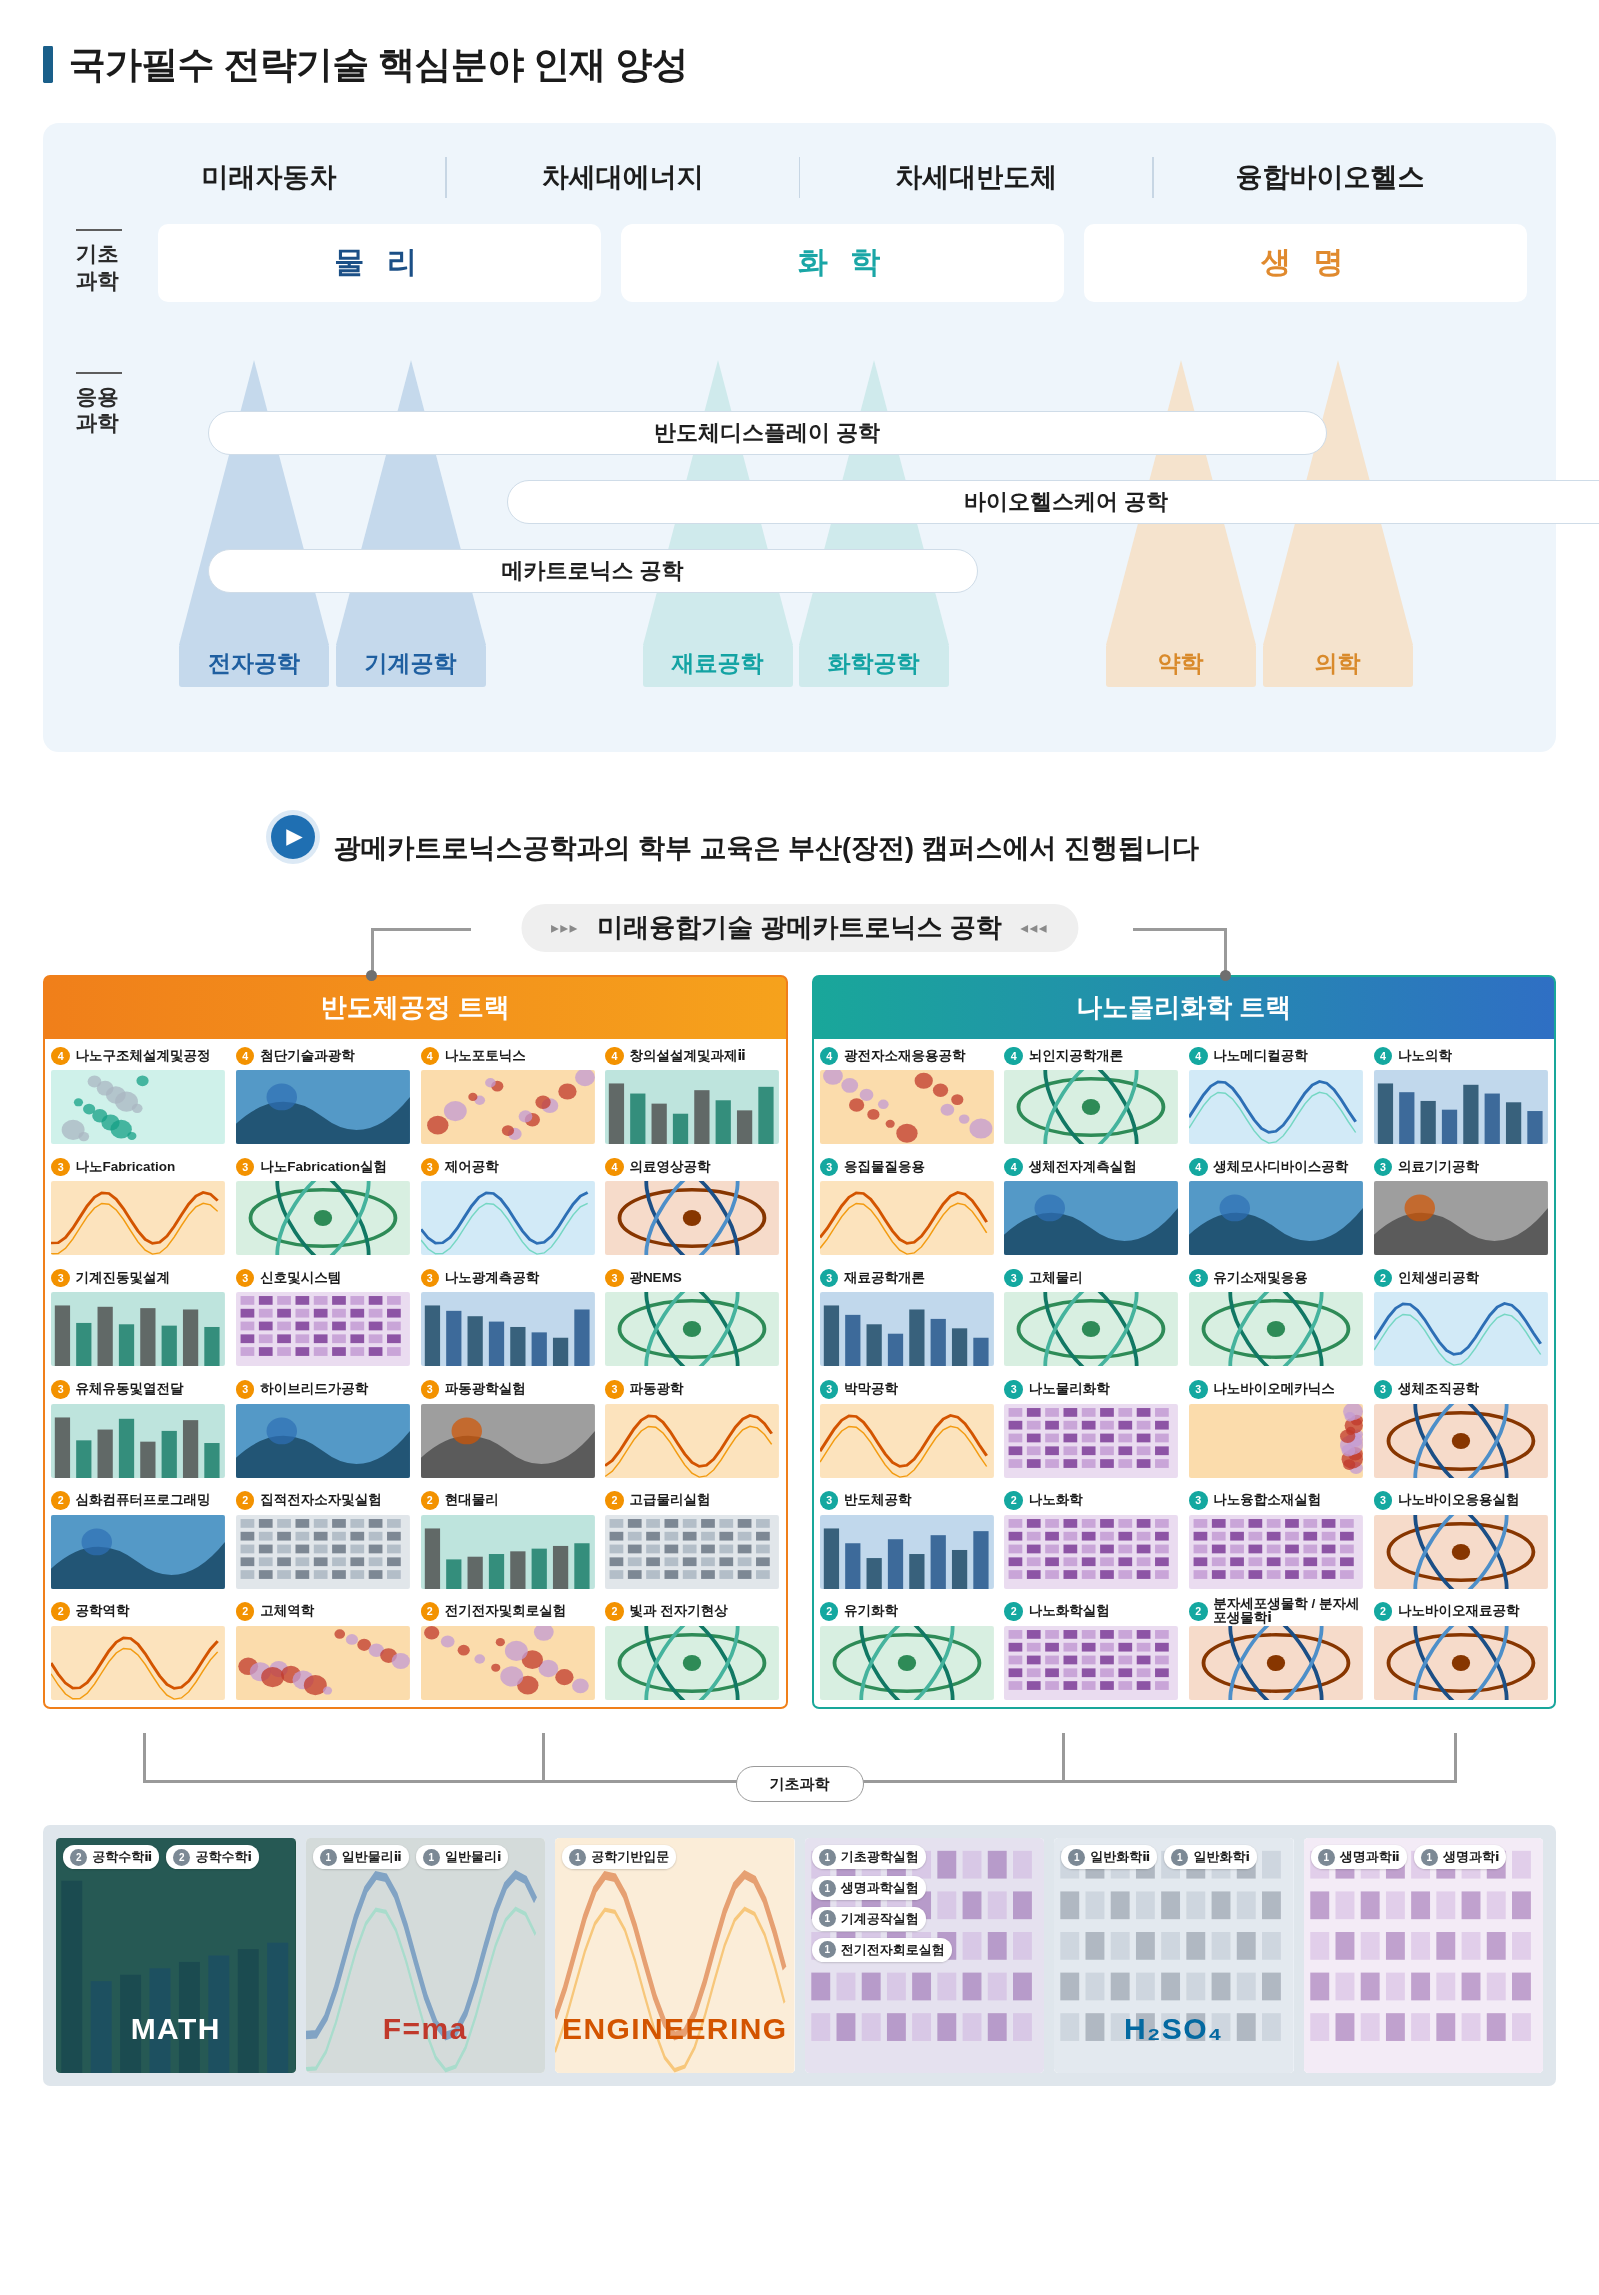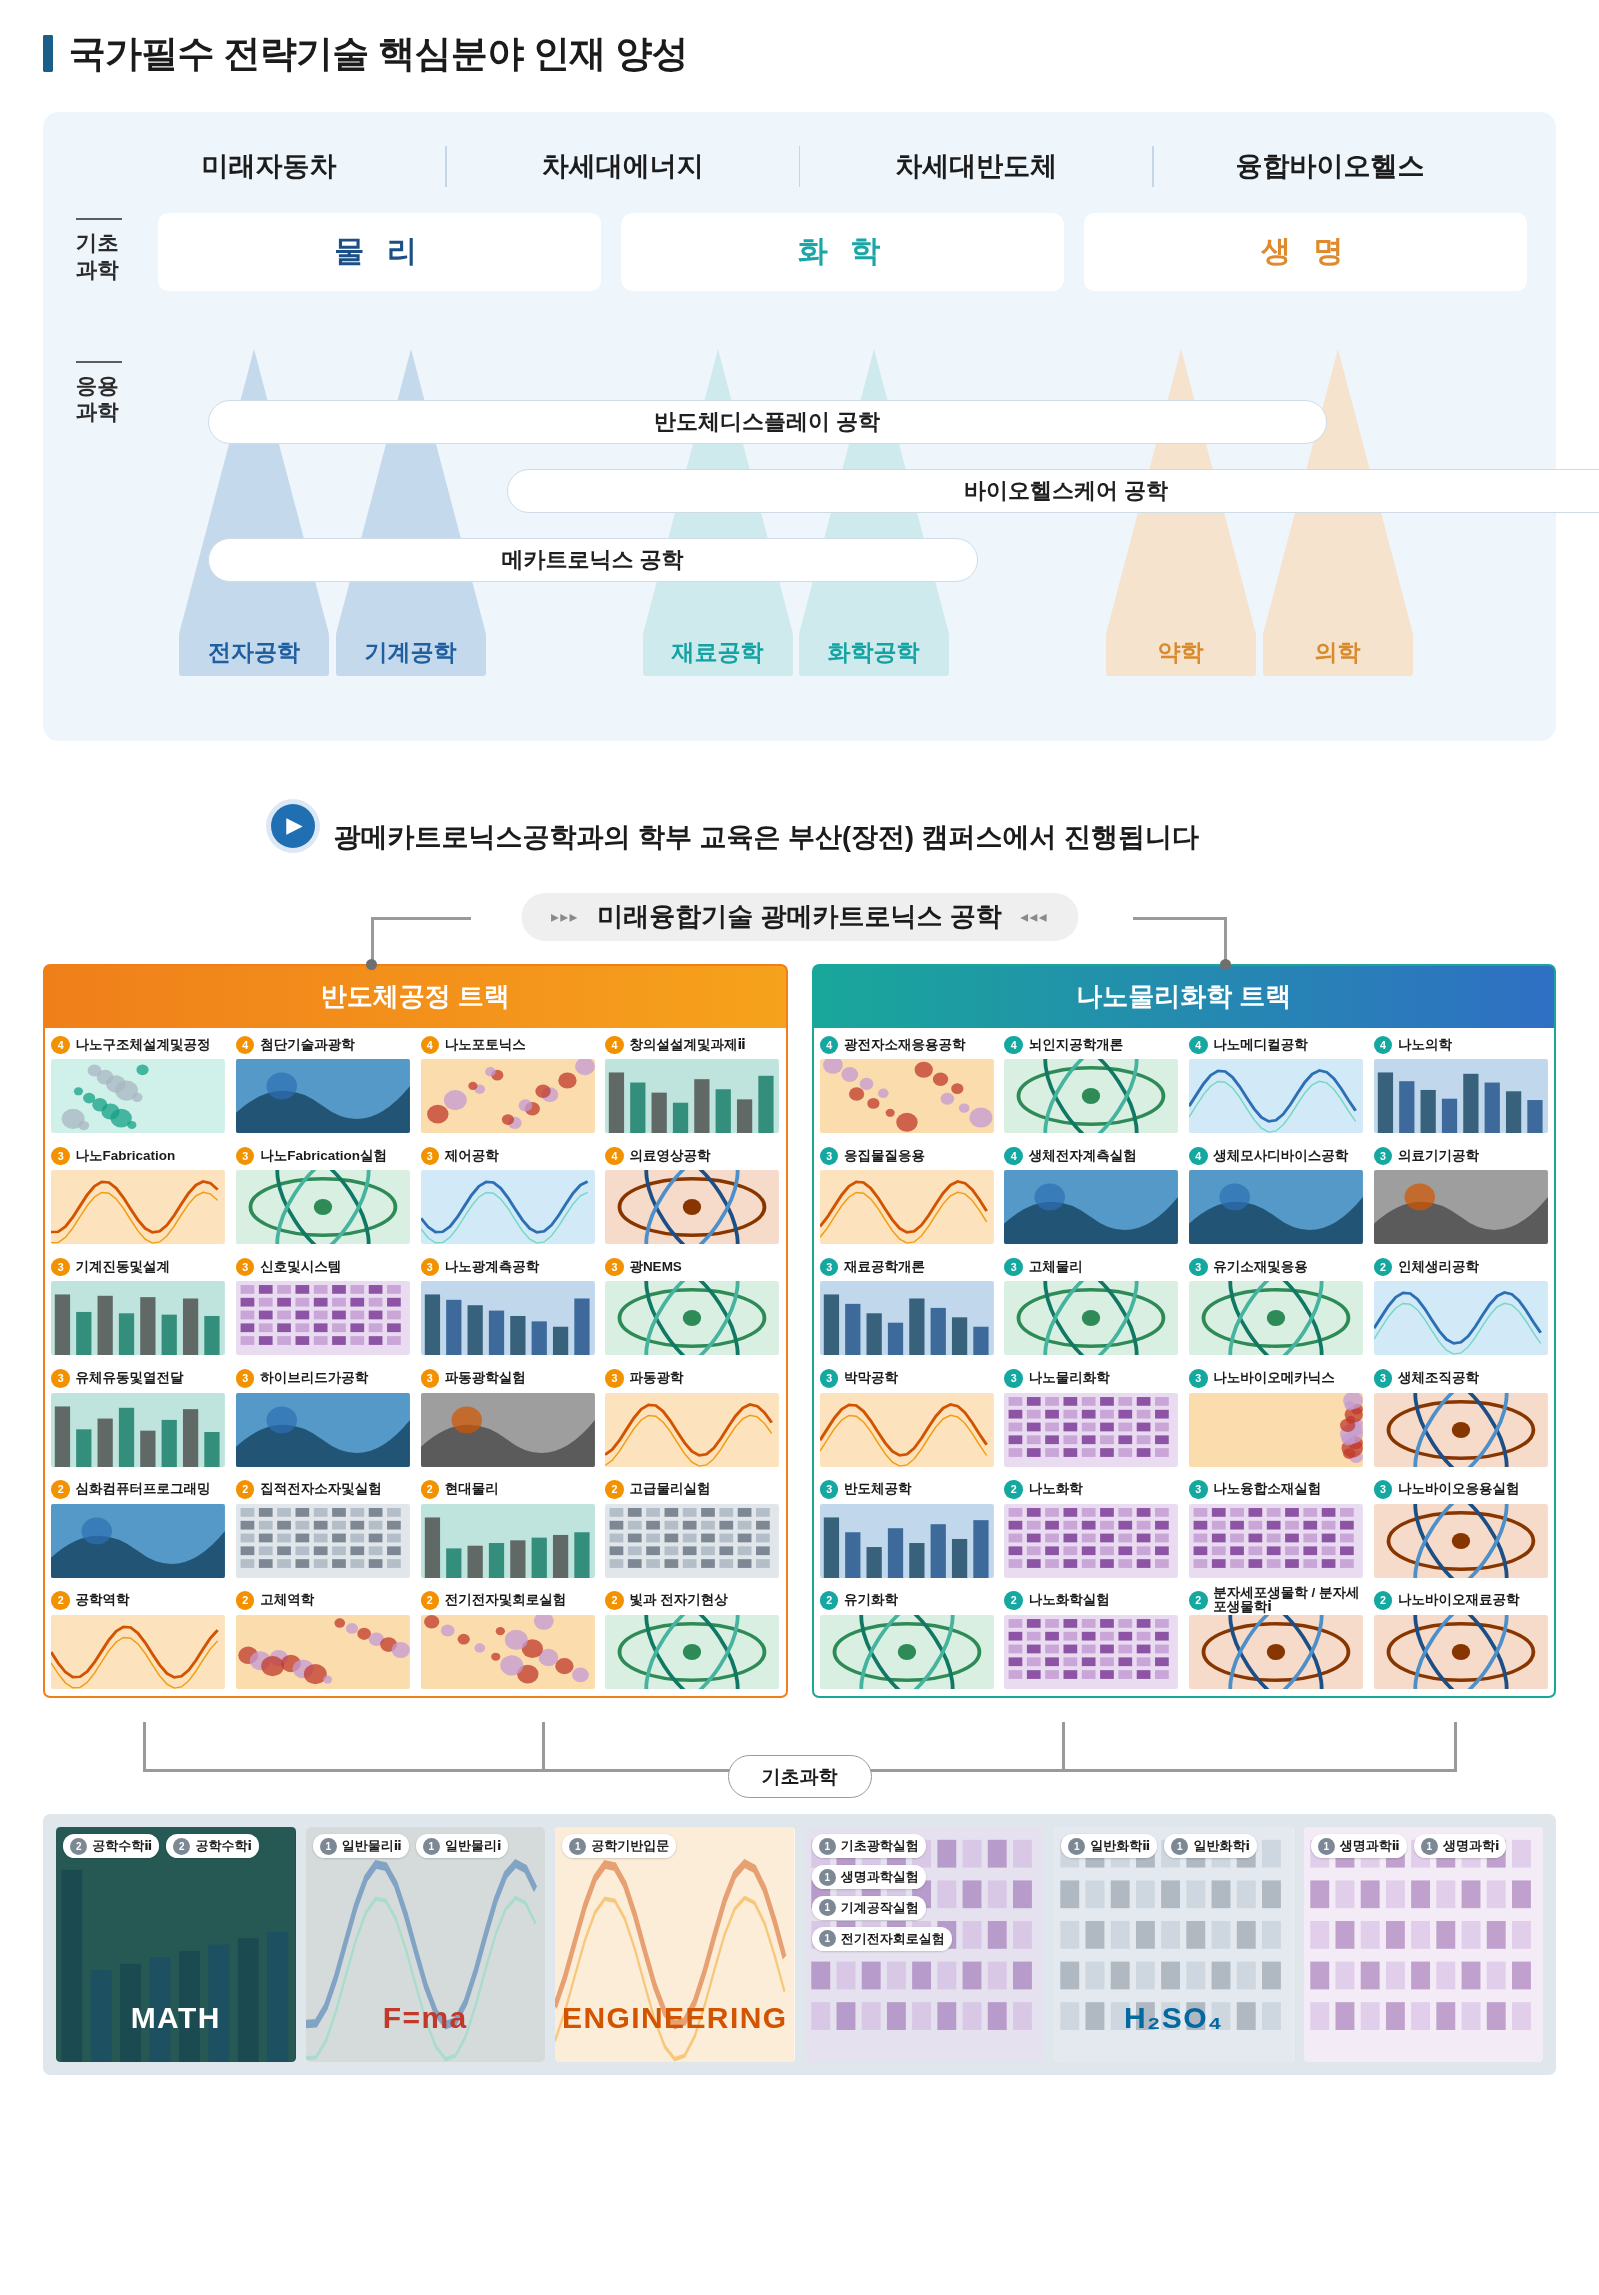--- a/index.html
+++ b/index.html
@@ -4,21 +4,21 @@
 <style>
   * { box-sizing: border-box; }
   html, body { margin:0; padding:0; }
   body {
     width: 1599px;
     background: #ffffff;
     font-family: "Liberation Sans", "DejaVu Sans", sans-serif;
     color: #222;
     -webkit-font-smoothing: antialiased;
   }
-  .page { position: relative; width: 1599px; padding: 0 0 43px 0; }
+  .page { position: relative; width: 1599px; padding: 11px 0 43px 0; }
 
   
   .title-row { display:flex; align-items:center; gap:15.7px; padding: 28.5px 0 0 43px; }
   .title-bar { width: 10px; height: 37px; background:#1a5f8a; border-radius:1.4px; }
   .title-text { font-size: 37px; font-weight: 700; color:#1b1b1b; letter-spacing:-0.7px; }
 
   
   .top-panel {
     margin: 33px 43px 0 43px;
     background:#eef5fb;
@@ -112,21 +112,21 @@
   .semi .credit { background:#f39200; }
   .bio .credit  { background:#14a8a0; }
   .cell-name { font-size:13.5px; font-weight:600; color:#1b1b1b; line-height:1.1; }
   .thumb { margin-top:3.6px; height:74px; border-radius:2.1px; overflow:hidden; position:relative; }
 
   
   .basic-sci-wrap { position:relative; margin-top: 24px; height:86px; }
   .bs-pill {
     position:absolute; left:50%; transform:translateX(-50%); top:33px;
     background:#ffffff; border:1.4px solid #9a9a9a; border-radius:21.4px;
-    padding: 7.1px 33px; font-size:19px; font-weight:700; color:#1b1b1b;
+    padding: 7.1px 33px; font-size:15px; font-weight:700; color:#1b1b1b;
   }
 
   .bottom-strip {
     margin: 5.7px 43px 0 43px; background:#dfe6ec; border-radius:7.1px; padding:13px;
     display:flex; gap:10px;
   }
   .bs-card { background:#fff; border-radius:4.3px; overflow:hidden; position:relative; flex:1; height:235px; }
   .bs-tags { position:absolute; top:7.1px; left:7.1px; right:7.1px; display:flex; gap:7.1px; flex-wrap:wrap; z-index:3; }
   .bs-tag {
     background:#ffffff; border-radius:11.4px; padding:2.9px 7.1px; display:flex; align-items:center; gap:5px;

